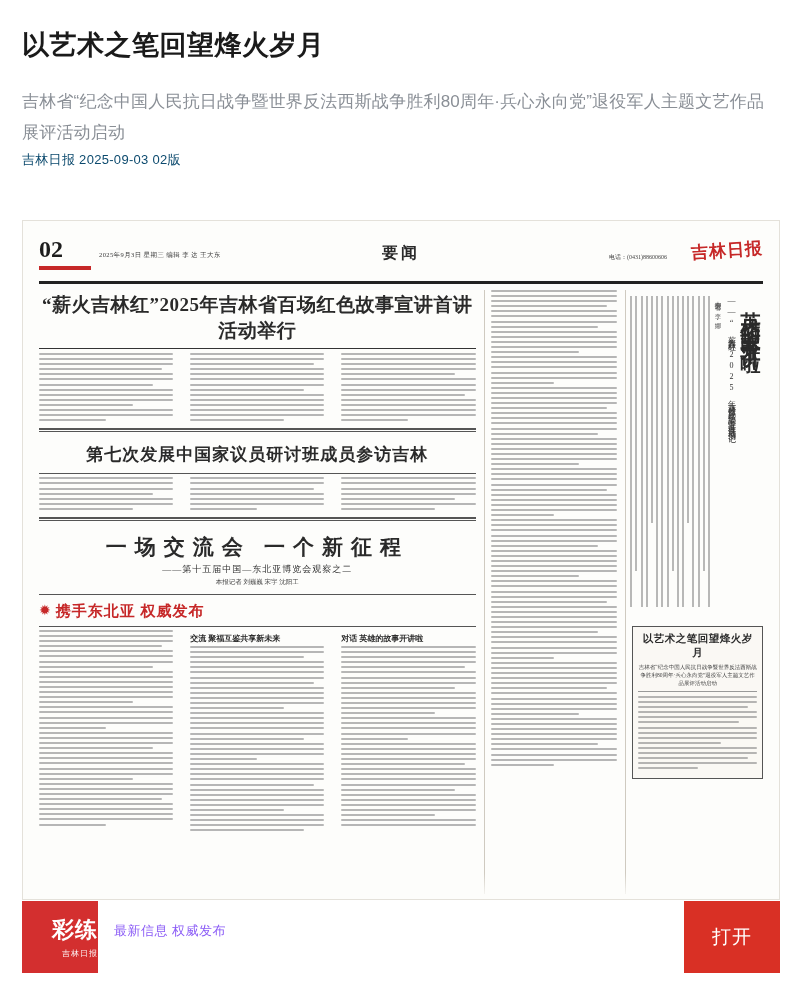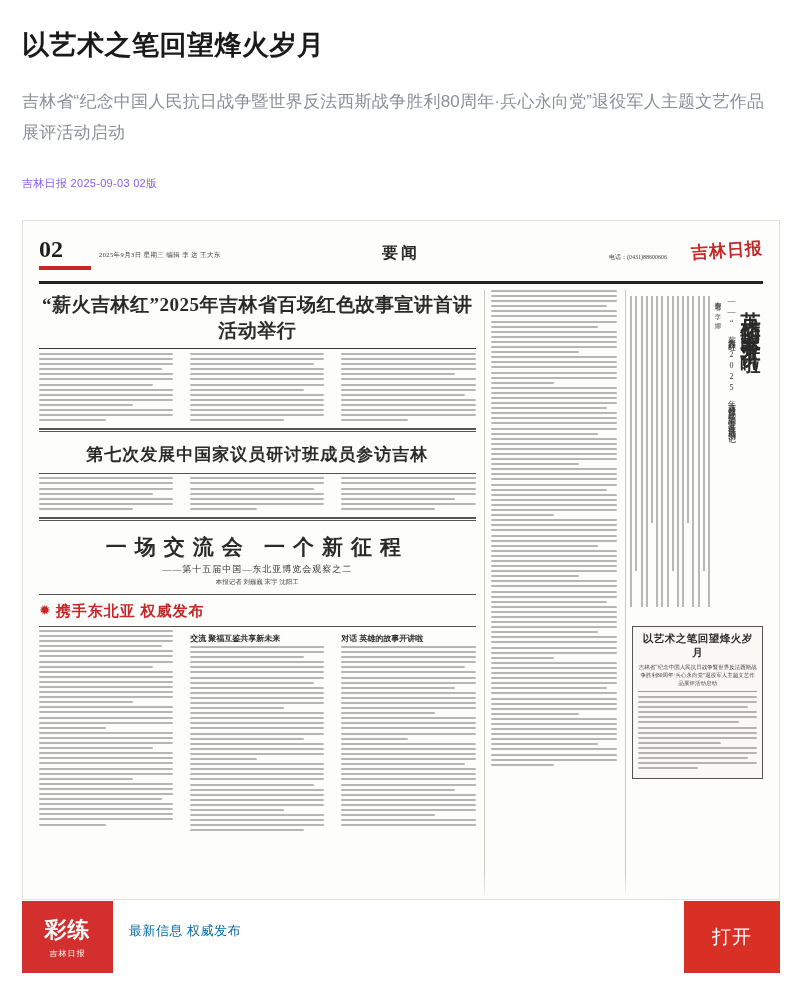--- a/index.html
+++ b/index.html
@@ -29,23 +29,23 @@
     letter-spacing: 0.5px;
   }
   .subhead {
     margin-top: 22px;
     font-size: 17px;
     line-height: 31px;
     color: #8a8f96;
     letter-spacing: 0.2px;
   }
   .meta {
-    margin-top: 28px;
-    font-size: 11px;
-    color: #8b5cf6;
+    margin-top: 3px;
+    font-size: 13px;
+    color: #0c4a6e;
     letter-spacing: 0.3px;
   }
 
   
   .paper-wrap {
     position: absolute;
     top: 220px;
     left: 22px;
     width: 758px;
     height: 680px;
@@ -297,26 +297,26 @@
   .appbar {
     position: absolute;
     left: 22px;
     right: 22px;
     bottom: 18px;
     height: 72px;
     display: flex;
     align-items: stretch;
   }
   .appbar-logo {
-    width: 91px;
+    width: 76px;
     background: #d32f2f;
     color: #fff;
     display: flex;
     flex-direction: column;
-    align-items: center;
+    align-items: flex-end;
     justify-content: center;
     font-family: "Liberation Serif", serif;
   }
   .appbar-logo .big {
     font-size: 22px;
     font-weight: bold;
     letter-spacing: 1px;
   }
   .appbar-logo .small {
     font-size: 8px;
@@ -330,21 +330,21 @@
   }
   .appbar-title {
     font-size: 17px;
     color: #222;
     font-weight: normal;
     letter-spacing: 0.5px;
   }
   .appbar-sub {
     margin-top: 9px;
     font-size: 13px;
-    color: #0369a1;
+    color: #8b5cf6;
     letter-spacing: 0.5px;
   }
   .appbar-cta {
     width: 96px;
     background: #d93025;
     color: #fff;
     display: flex;
     align-items: center;
     justify-content: center;
     font-size: 19px;

